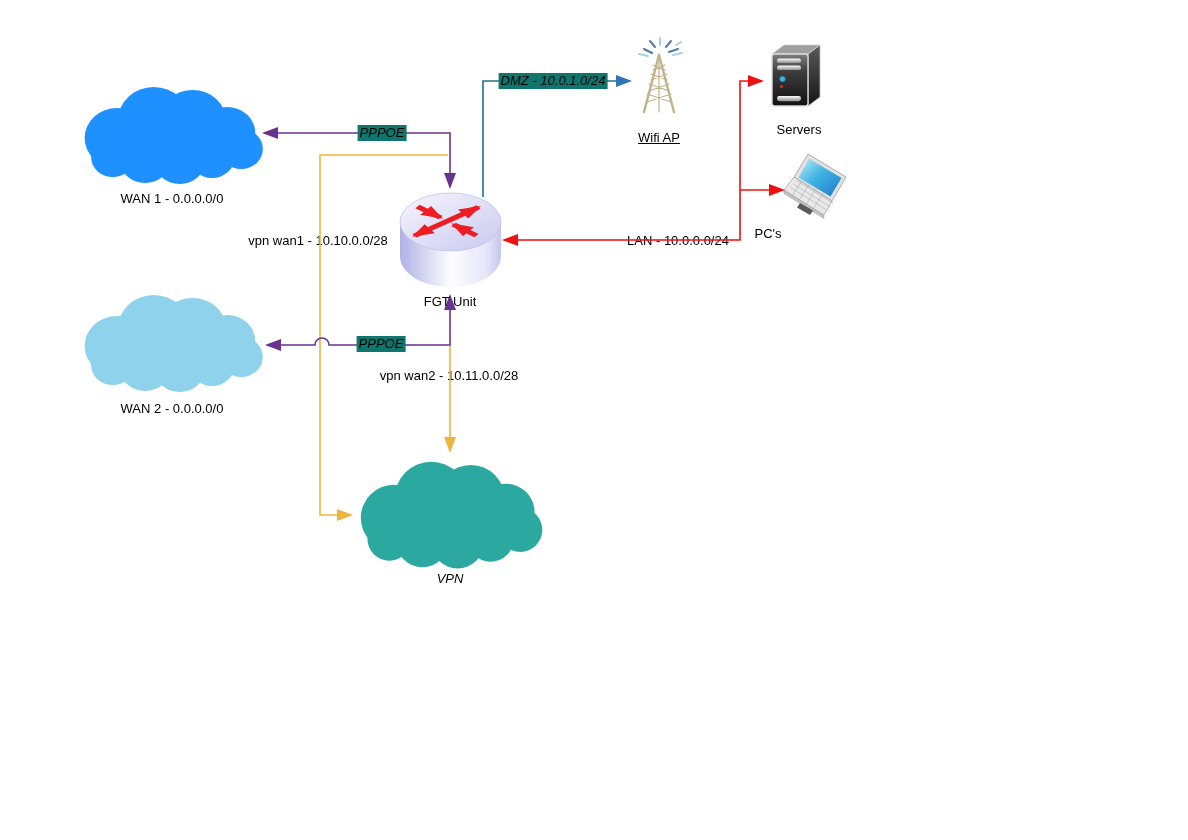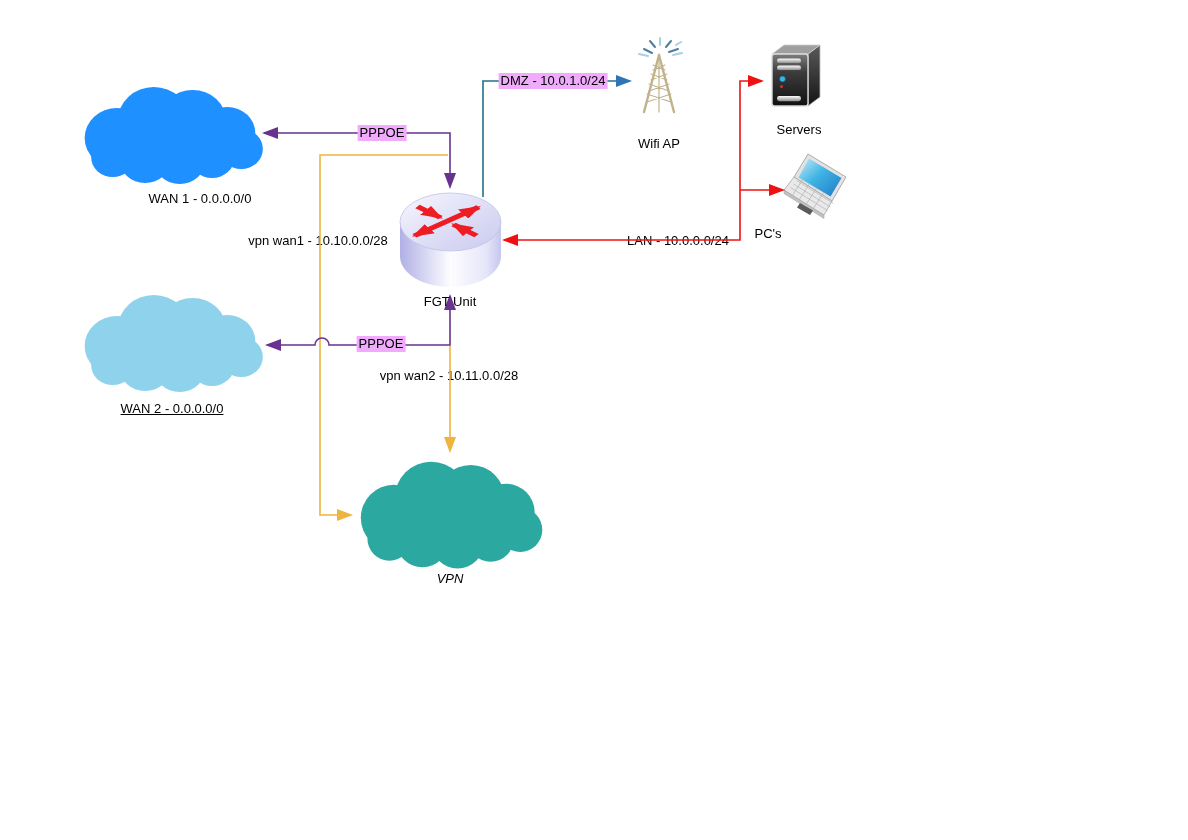--- a/index.html
+++ b/index.html
@@ -6,21 +6,21 @@
   #canvas {
     position:relative; width:1188px; height:840px; background:#ffffff;
     font-family:"Liberation Sans", sans-serif; overflow:hidden;
   }
   #diagram-svg { position:absolute; left:0; top:0; }
   .lbl {
     position:absolute; font:13px/16px "Liberation Sans", sans-serif;
     color:#000; white-space:nowrap; transform:translateX(-50%);
     text-align:center;
   }
-  .lbl.bgw { background:#f0abfc; padding:0 2px; }
+  .lbl.bgw { background:#0f766e; padding:0 2px;font-style:italic; }
 </style>
 </head>
 <body>
 
 <div id="canvas">
 
   <svg id="diagram-svg" width="1188" height="840" viewBox="0 0 1188 840">
     <defs>
 
       <g id="cloudShape">
@@ -164,25 +164,25 @@
 
     <path d="M450,296 V345 H329 A7,7 0 0 0 315,345 H267" fill="none" stroke-width="1.6" marker-start="url(#ahPurple)" marker-end="url(#ahPurple)" stroke="#68328e"></path>
 
     <path d="M483,197 V81 H630" fill="none" stroke-width="1.6" marker-end="url(#ahBlue)" stroke="#20718c"></path>
 
     <path d="M504,240 H740 V81 H762" fill="none" stroke-width="1.6" marker-start="url(#ahRed)" marker-end="url(#ahRed)" stroke="#ee1111"></path>
 
     <path d="M740,190 H783" fill="none" stroke-width="1.6" marker-end="url(#ahRed)" stroke="#ee1111"></path>
   </svg>
 
-  <div class="lbl" style="left:172px; top:191px;margin-left:28px;">WAN 1 - 0.0.0.0/0</div>
-  <div class="lbl" style="left:172px; top:401px;text-decoration:underline;">WAN 2 - 0.0.0.0/0</div>
+  <div class="lbl" style="left:172px; top:191px;">WAN 1 - 0.0.0.0/0</div>
+  <div class="lbl" style="left:172px; top:401px;">WAN 2 - 0.0.0.0/0</div>
   <div class="lbl" style="left:450px; top:571px;font-style:italic;">VPN</div>
   <div class="lbl" style="left:450px; top:294px;">FGT Unit</div>
-  <div class="lbl" style="left:659px; top:136px;">Wifi AP</div>
+  <div class="lbl" style="left:659px; top:130px;text-decoration:underline;">Wifi AP</div>
   <div class="lbl" style="left:799px; top:122px;">Servers</div>
   <div class="lbl" style="left:768px; top:226px;">PC's</div>
 
   <div class="lbl bgw" style="left:382px; top:125px;">PPPOE</div>
   <div class="lbl bgw" style="left:381px; top:336px;">PPPOE</div>
   <div class="lbl bgw" style="left:553px; top:73px;">DMZ - 10.0.1.0/24</div>
 
 </div>
 
 </body></html>

